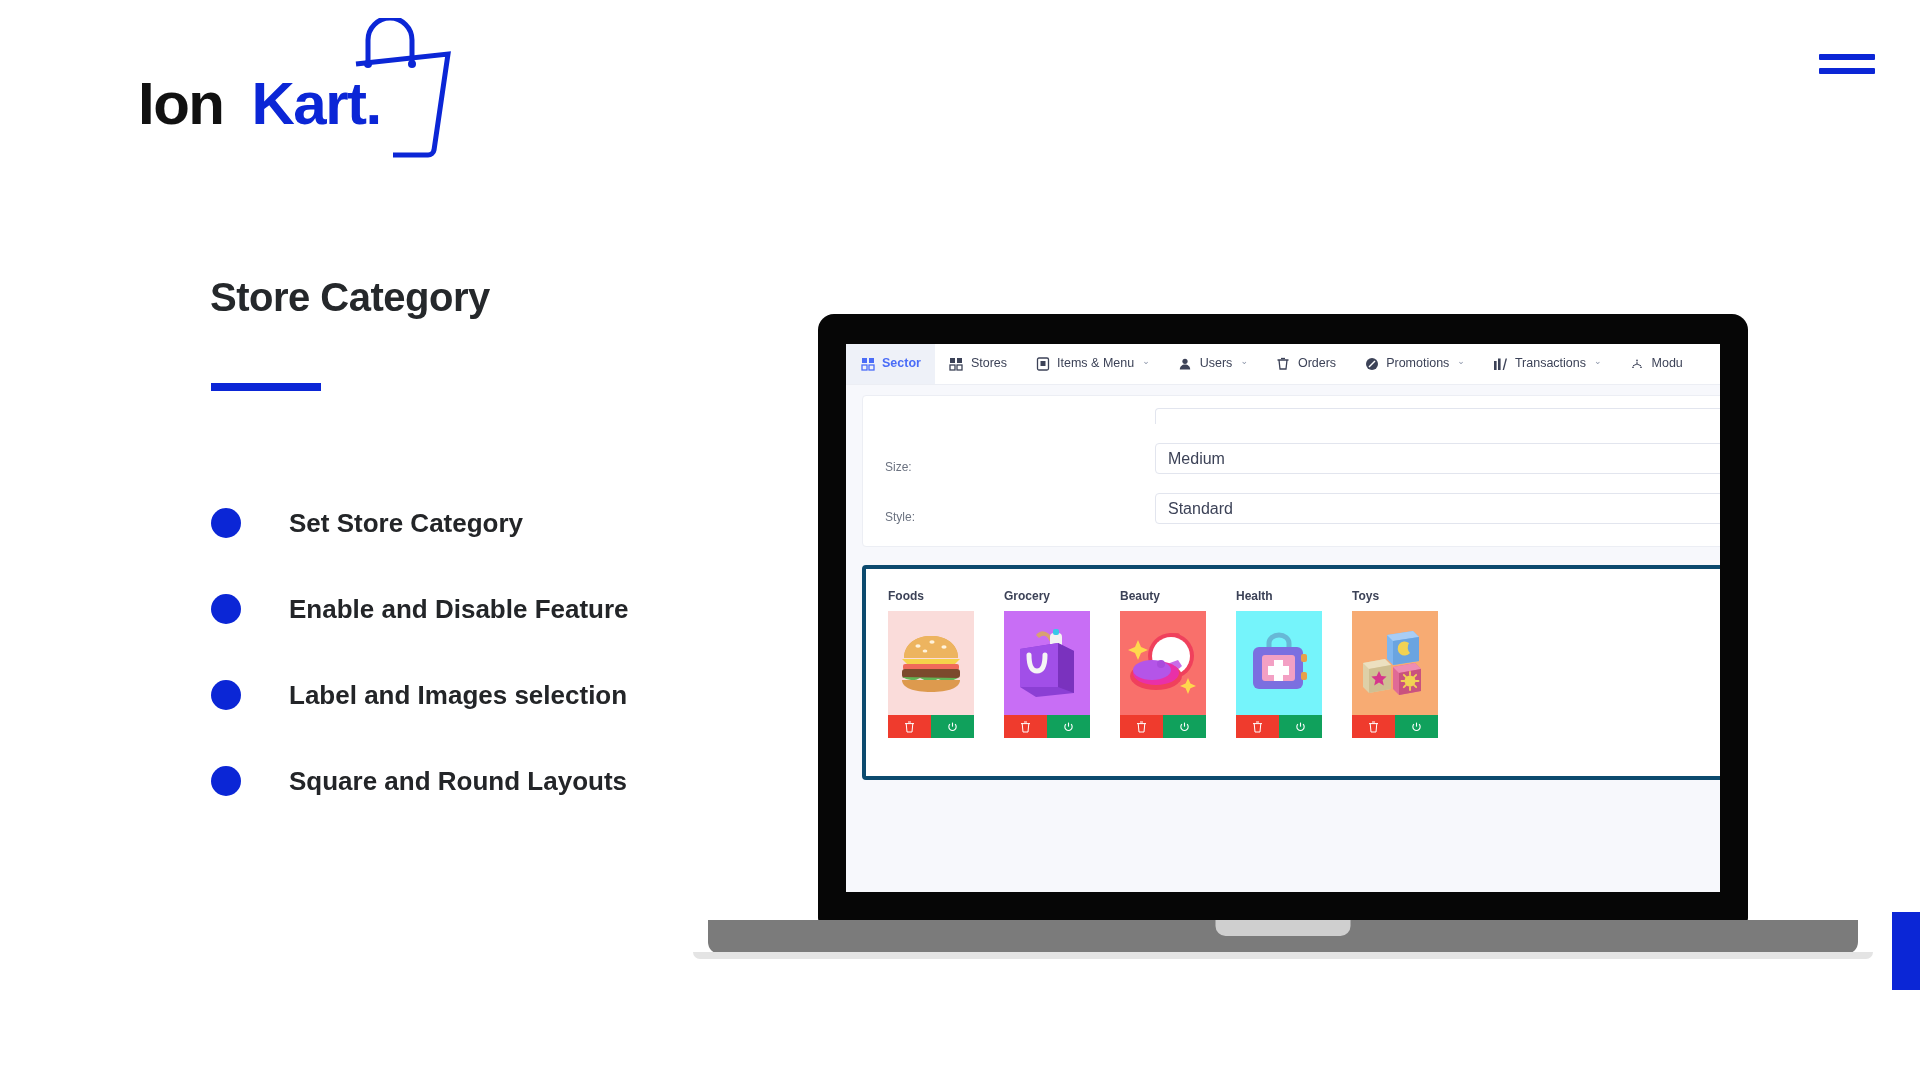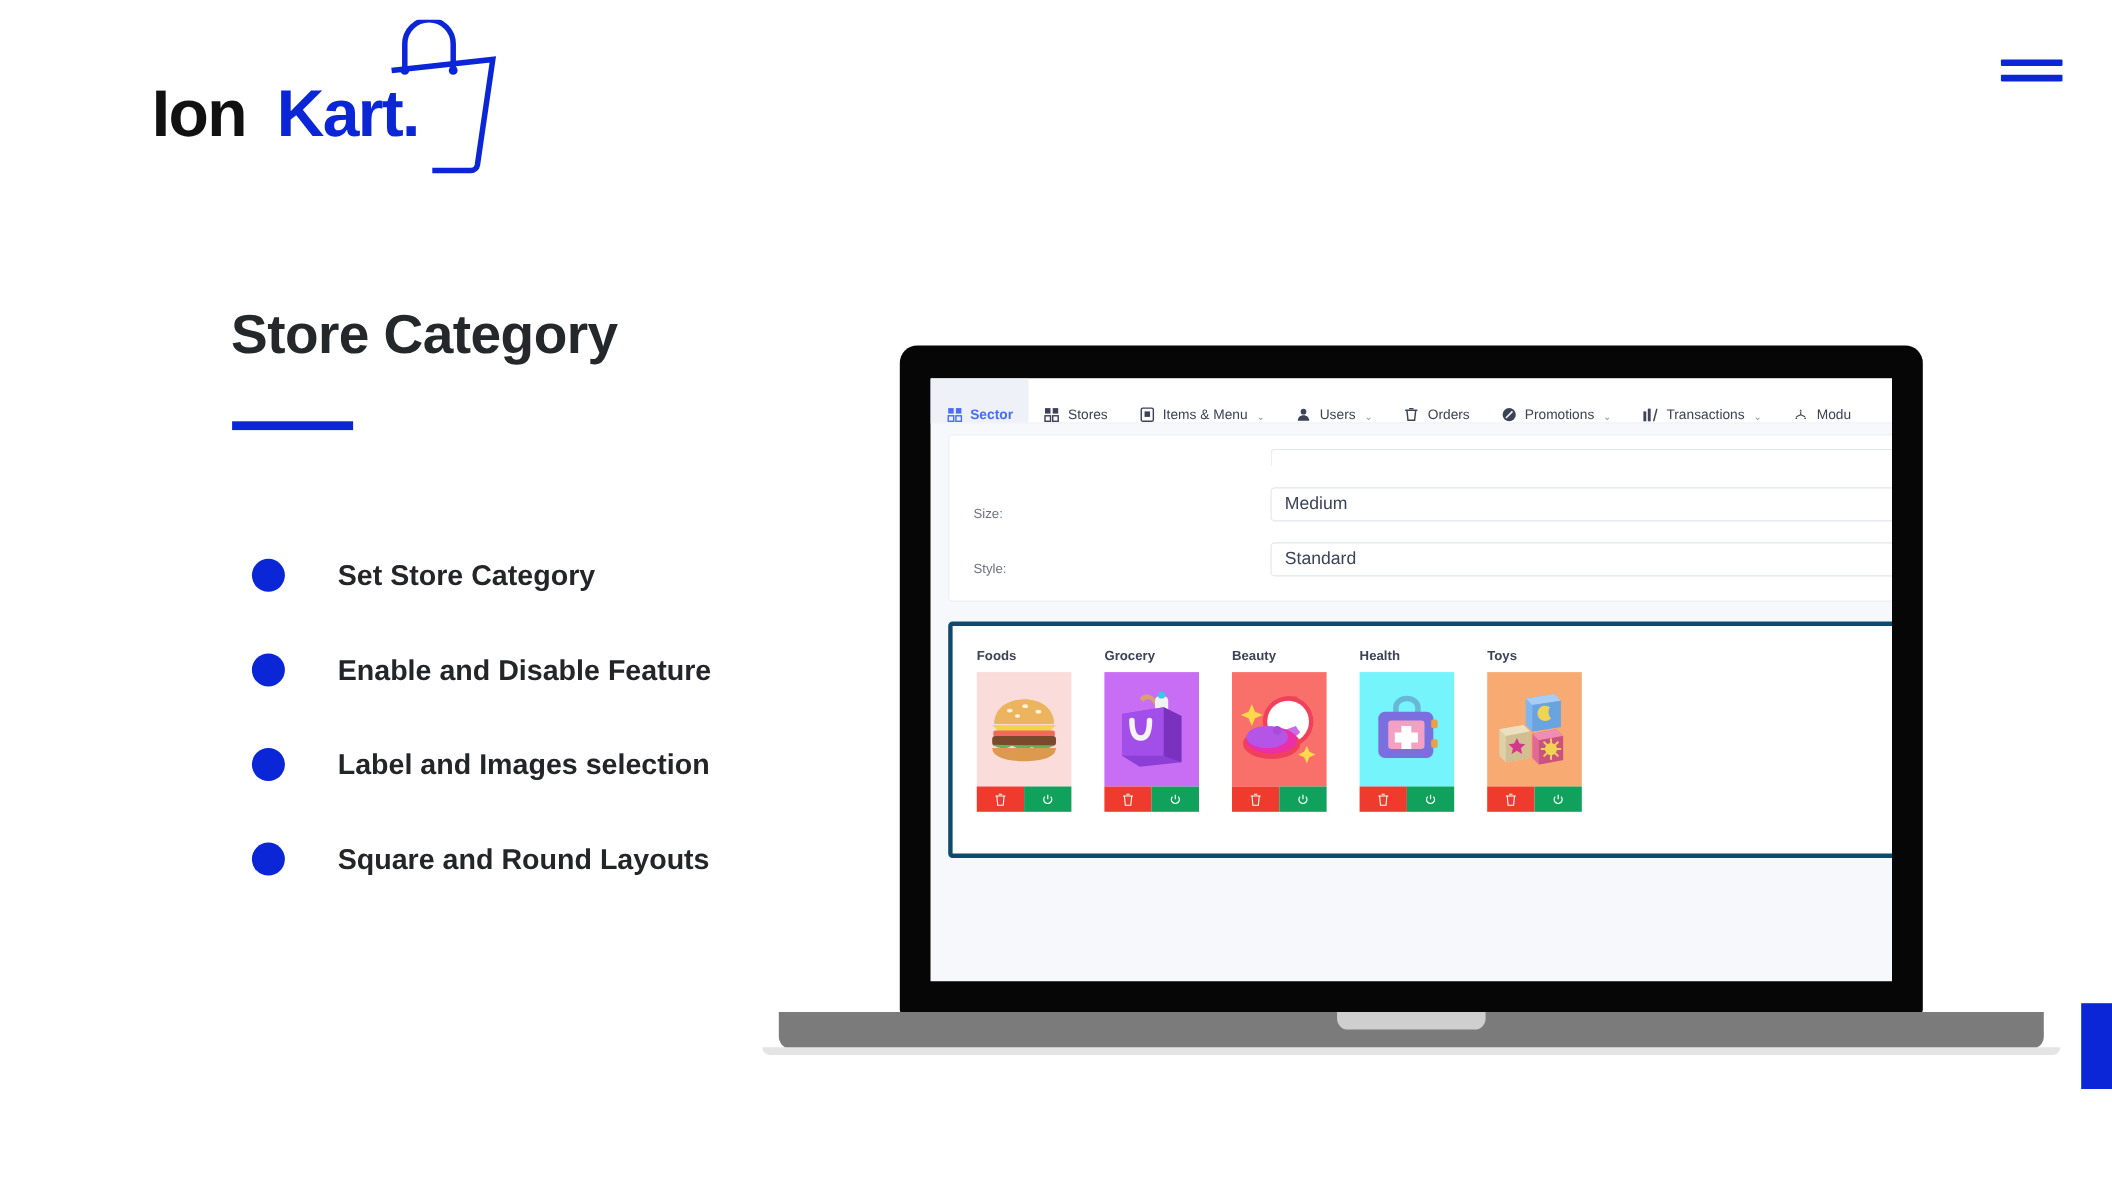--- a/index.html
+++ b/index.html
@@ -18,25 +18,25 @@
   .brand-ion { color: #111111; }
   .brand-kart { color: #0b26d6; margin-left: 28px; }
   .bag-svg { position: absolute; left: 200px; top: -4px; }
 
   
   .hamburger { position: absolute; right: 45px; top: 48px; width: 56px; height: 32px;
                display: flex; flex-direction: column; justify-content: center; gap: 8px; cursor: pointer; }
   .hamburger span { display: block; height: 6px; width: 56px; background: #0b26d6; border-radius: 1px; }
 
   
-  .headline { position: absolute; left: 210px; top: 275px; font-size: 50px; font-weight: 800;
+  .headline { position: absolute; left: 210px; top: 275px; font-size: 40px; font-weight: 800;
               color: #25282b; letter-spacing: -0.5px; }
   .accent-rule { position: absolute; left: 211px; top: 383px; width: 110px; height: 8px; background: #0b26d6; }
 
-  .bullets { position: absolute; left: 229px; top: 480px; width: 640px; }
+  .bullets { position: absolute; left: 211px; top: 480px; width: 640px; }
   .bullet-row { display: flex; align-items: center; height: 86px; }
   .bullet-dot { width: 30px; height: 30px; border-radius: 50%; background: #0b26d6; flex: 0 0 30px; }
   .bullet-text { margin-left: 48px; font-size: 26px; font-weight: 700; color: #232528; white-space: nowrap; }
 
   
   .laptop { position: absolute; left: 818px; top: 314px; width: 930px; height: 640px; }
   .laptop-lid { position: absolute; left: 0; top: 0; width: 930px; height: 608px;
                 background: #060606; border-radius: 16px 16px 4px 4px; }
   .laptop-screen { position: absolute; left: 28px; top: 30px; width: 874px; height: 548px;
                    background: #f7f8fc; overflow: hidden; }
@@ -44,21 +44,21 @@
                  background: #7b7b7b; border-radius: 0 0 12px 12px; }
   .laptop-notch { position: absolute; left: 50%; top: 606px; transform: translateX(-50%);
                   width: 135px; height: 16px; background: #cfcfcf; border-radius: 0 0 10px 10px; }
   .laptop-shadow { position: absolute; left: -125px; top: 638px; width: 1180px; height: 7px;
                    background: #e4e4e4; border-radius: 0 0 8px 8px; }
 
   
   .app { position: relative; width: 1060px; height: 548px; background: #f7f8fc; }
   .topnav { display: flex; align-items: stretch; height: 41px; background: #ffffff;
             border-bottom: 1px solid #eceef4; }
-  .navtab { display: flex; align-items: flex-end; gap: 7px; padding: 0 14px; font-size: 12.5px;
+  .navtab { display: flex; align-items: flex-start; gap: 7px; padding: 12px 14px; font-size: 12.5px;
             color: #3c4257; white-space: nowrap; cursor: pointer; }
   .navtab.active { background: #eef1f8; color: #4a6cf7; font-weight: 600; }
   .navtab .caret { font-size: 9px; color: #8a93a8; margin-left: 1px; }
   .navicon { width: 15px; height: 15px; display:inline-flex; align-items:center; justify-content:center; }
   .navicon svg { display: block; }
 
   .panel { background: #ffffff; margin: 10px 16px 0 16px; border-radius: 4px;
            border: 1px solid #eceef4; padding: 6px 0 22px 0; }
   .formrow { display: flex; align-items: flex-end; padding: 0 22px; height: 50px; }
   .formlabel { width: 270px; font-size: 12px; color: #6b7280; }

